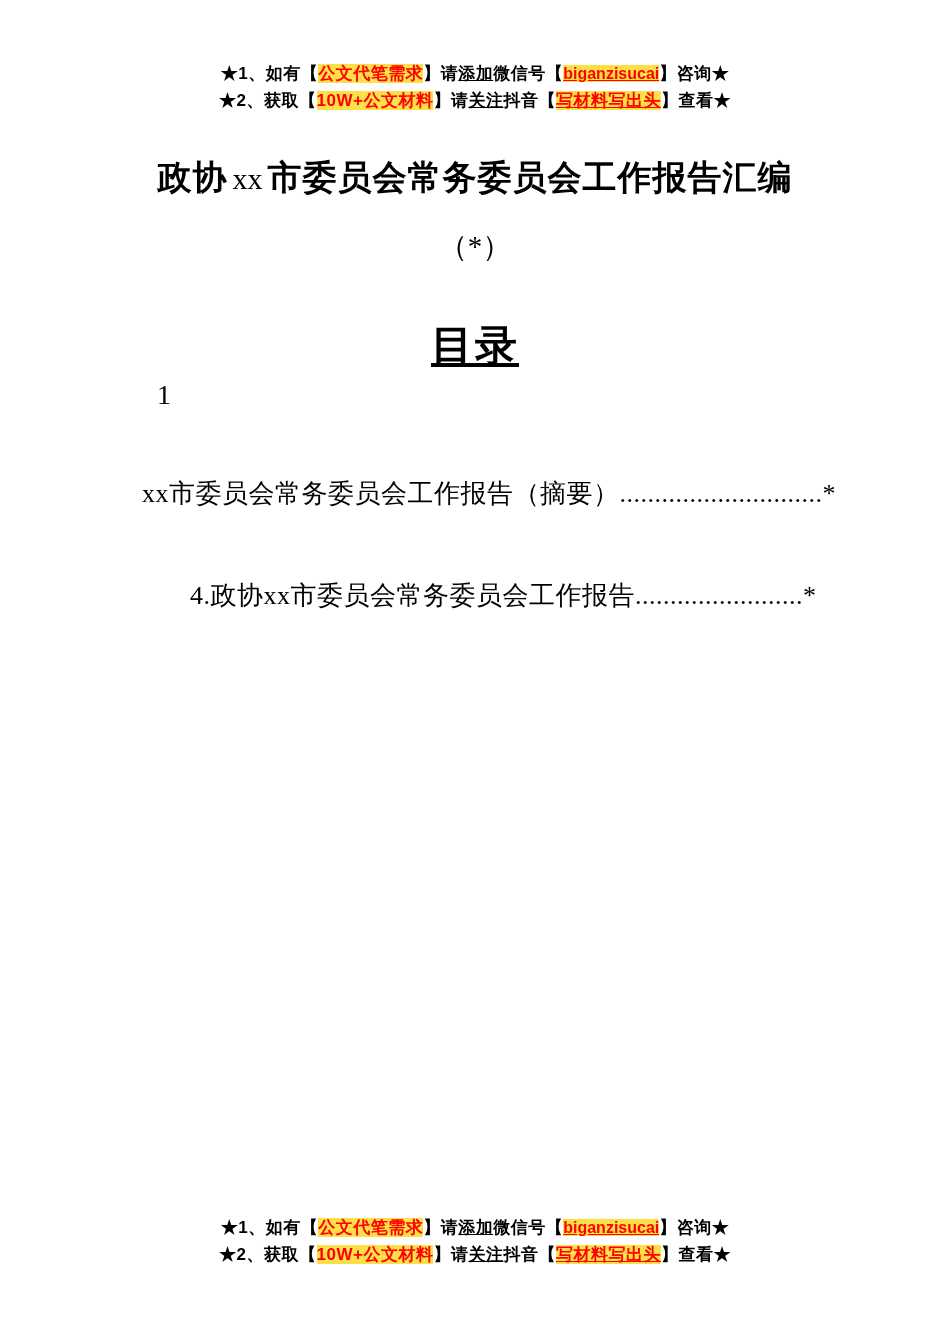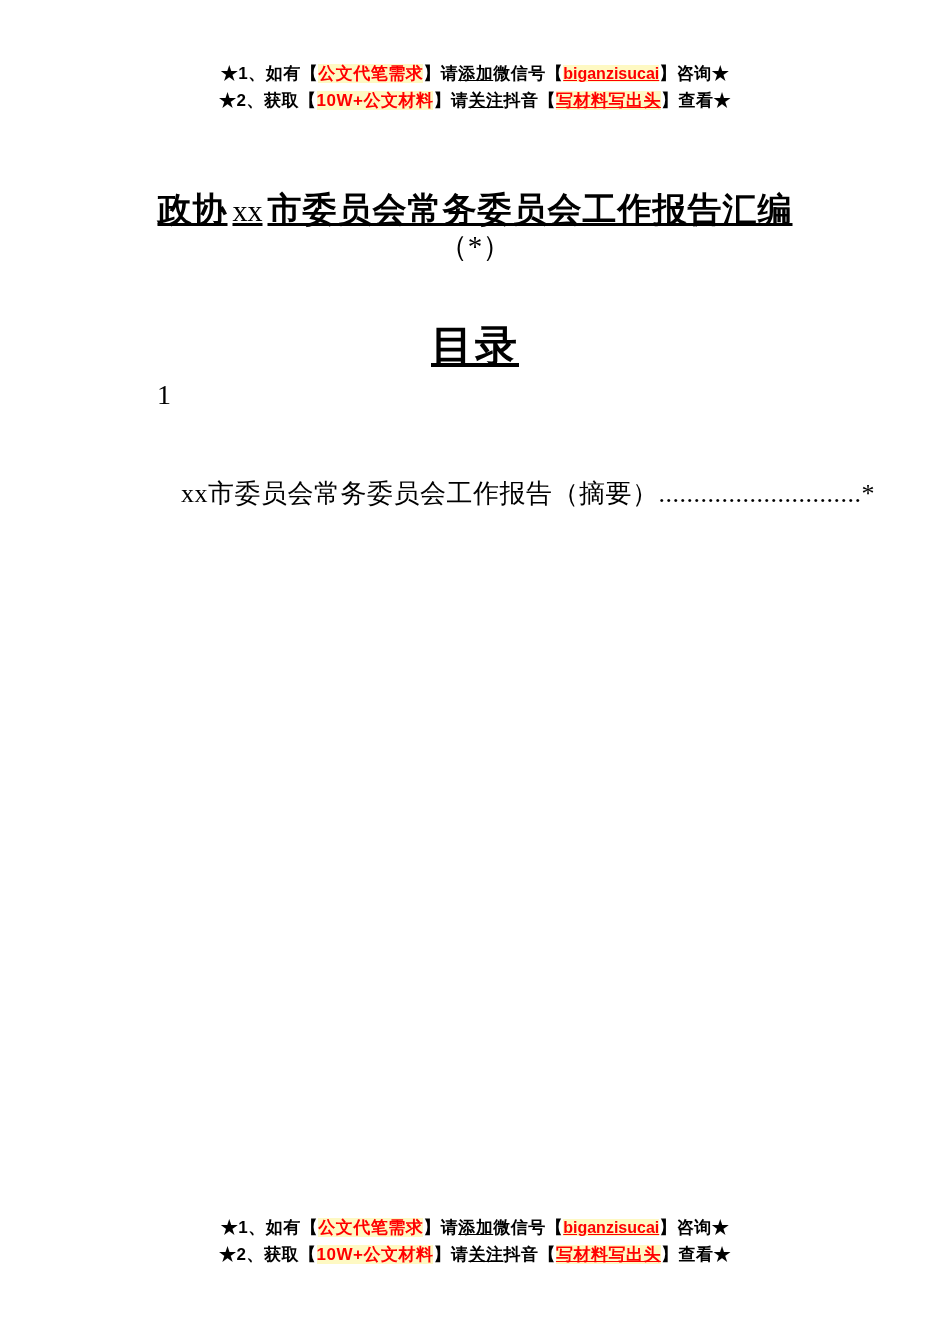--- a/index.html
+++ b/index.html
@@ -25,39 +25,38 @@
   .promo-footer { top: 1214px; }
   .promo-line {
     font-family: "Liberation Sans", sans-serif;
     font-weight: 700;
     font-size: 17px;
     line-height: 27px;
     letter-spacing: 0.5px;
     white-space: nowrap;
   }
   .hl {
-    background: #fef9c3;
+    background: #fde047;
     color: #ff0000;
   }
   .u { text-decoration: underline; }
   .u-red { text-decoration: underline; text-decoration-color: #ff0000; }
   .latin { font-size: 16px; letter-spacing: 0; }
   
   .doc-title {
     position: absolute;
-    top: 186px;
+    top: 154px;
     left: 0;
     right: 0;
     text-align: center;
     font-weight: 700;
     font-size: 34px;
     line-height: 46px;
     letter-spacing: 1px;
     font-family: "Liberation Sans", sans-serif;
-    text-decoration: underline;
   }
   .title-xx {
     font-family: "Liberation Serif", serif;
     font-weight: 400;
     font-size: 30px;
     margin: 0 5px;
     letter-spacing: 0;
   }
   .doc-subtitle {
     position: absolute;
@@ -86,21 +85,21 @@
   }
   .toc-text {
     font-family: "Liberation Serif", serif;
     font-size: 26px;
     line-height: 34px;
     white-space: nowrap;
     color: #000000;
   }
   .toc-page-number { position: absolute; top: 378px; left: 157px; font-size: 28px; }
   .toc-line-0 { position: absolute; top: 426px; left: 195px; letter-spacing: 0.5px; }
-  .toc-line-1 { position: absolute; top: 477px; left: 142px; letter-spacing: 0.5px; margin-left: 39px; }
+  .toc-line-1 { position: absolute; top: 477px; left: 142px; letter-spacing: 0.5px; }
   .toc-line-2 { position: absolute; top: 528px; left: 190px; letter-spacing: 0.5px; }
   .toc-line-3 { position: absolute; top: 579px; left: 190px; letter-spacing: 0.5px; }
 </style>
 </head>
 <body>
 
 <div class="page">
 
   <div class="promo promo-header">
     <div class="promo-line">
@@ -113,20 +112,21 @@
 
   <div class="doc-title">
     <span>政协</span><span class="title-xx">xx</span><span>市委员会常务委员会工作报告汇编</span>
   </div>
   <div class="doc-subtitle">（*）</div>
 
   <div class="toc-heading">目录</div>
 
   <div class="toc-text toc-page-number">1</div>
   <div class="toc-text toc-line-1">xx市委员会常务委员会工作报告（摘要）.............................*</div>
+  <div class="toc-text toc-line-3">4.政协xx市委员会常务委员会工作报告........................*</div>
 
   <div class="promo promo-footer">
     <div class="promo-line">
       <span>★1、如有【</span><span class="hl">公文代笔需求</span><span>】请</span><span class="u">添加</span><span>微信号【</span><span class="hl u-red latin">biganzisucai</span><span>】咨询★</span>
     </div>
     <div class="promo-line">
       <span>★2、获取【</span><span class="hl">10W+公文材料</span><span>】请</span><span class="u">关注</span><span>抖音【</span><span class="hl u-red">写材料写出头</span><span>】查看★</span>
     </div>
   </div>
 

